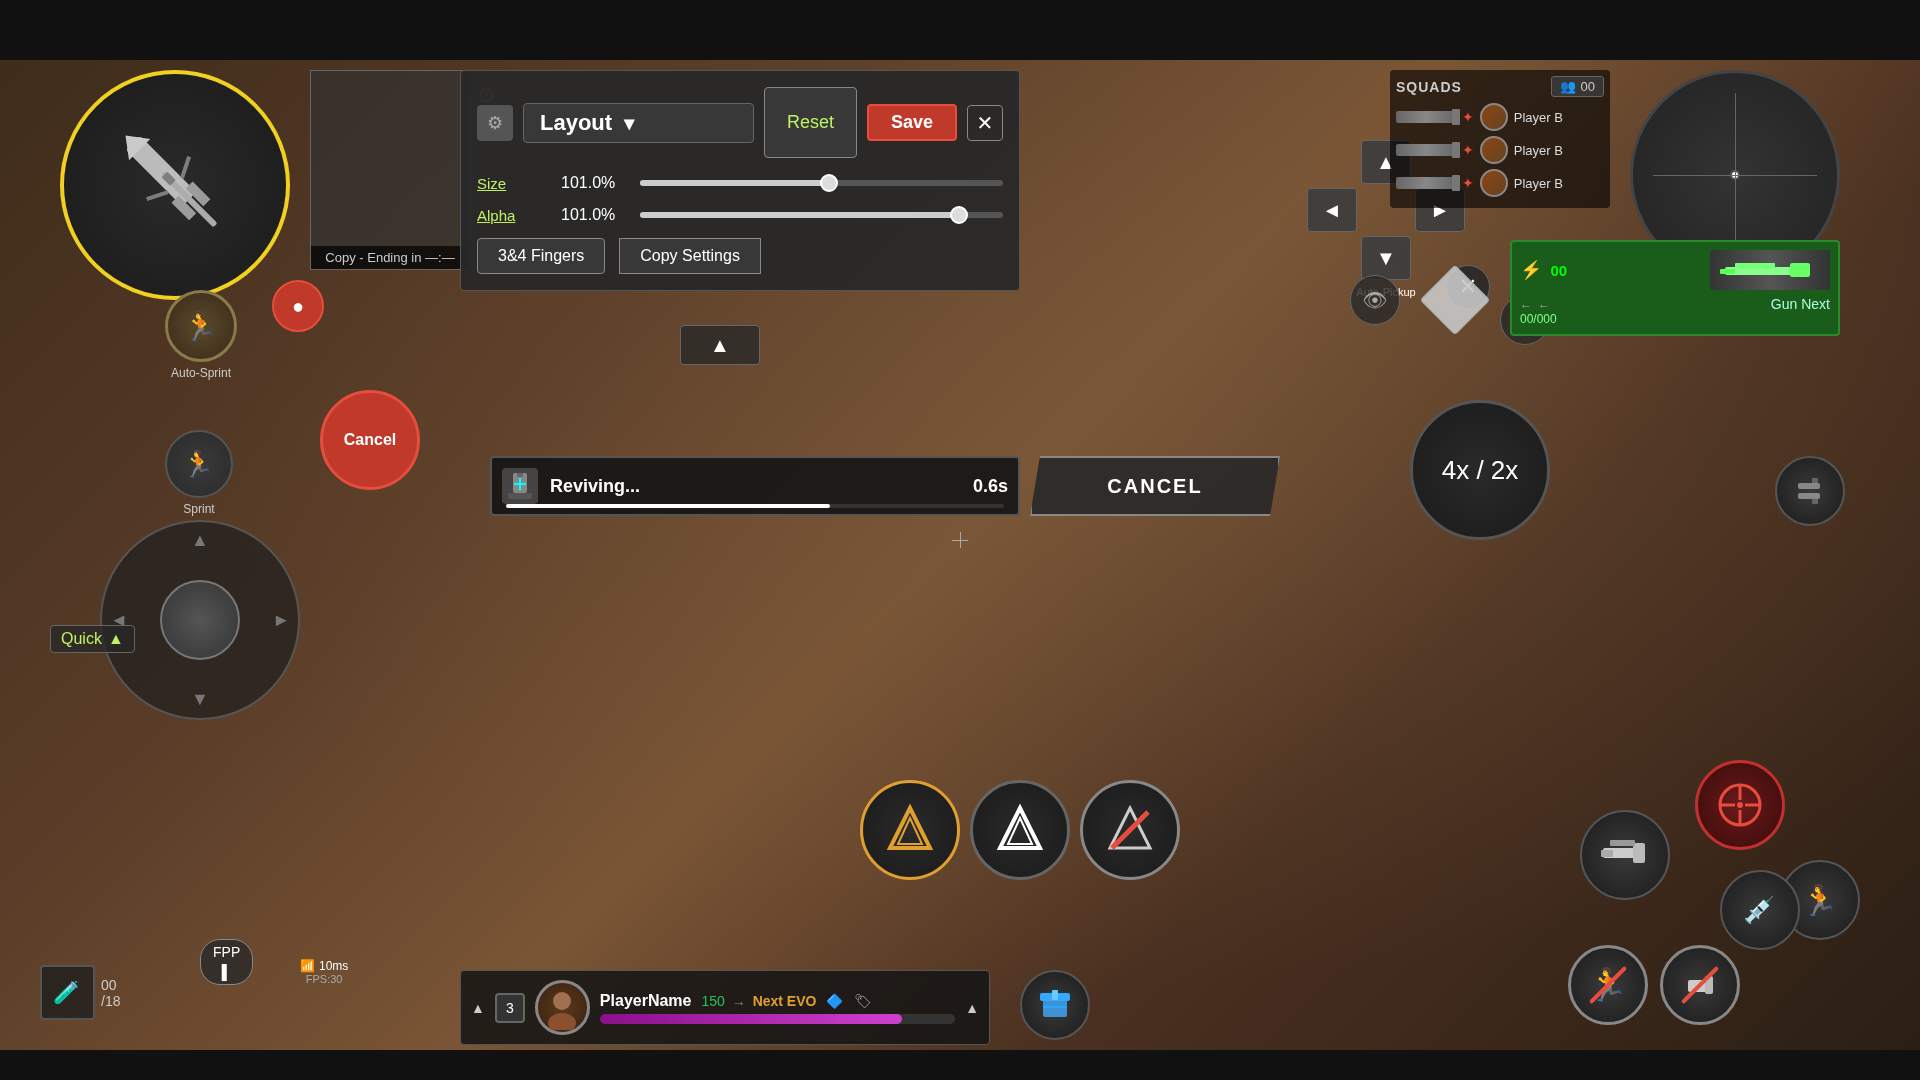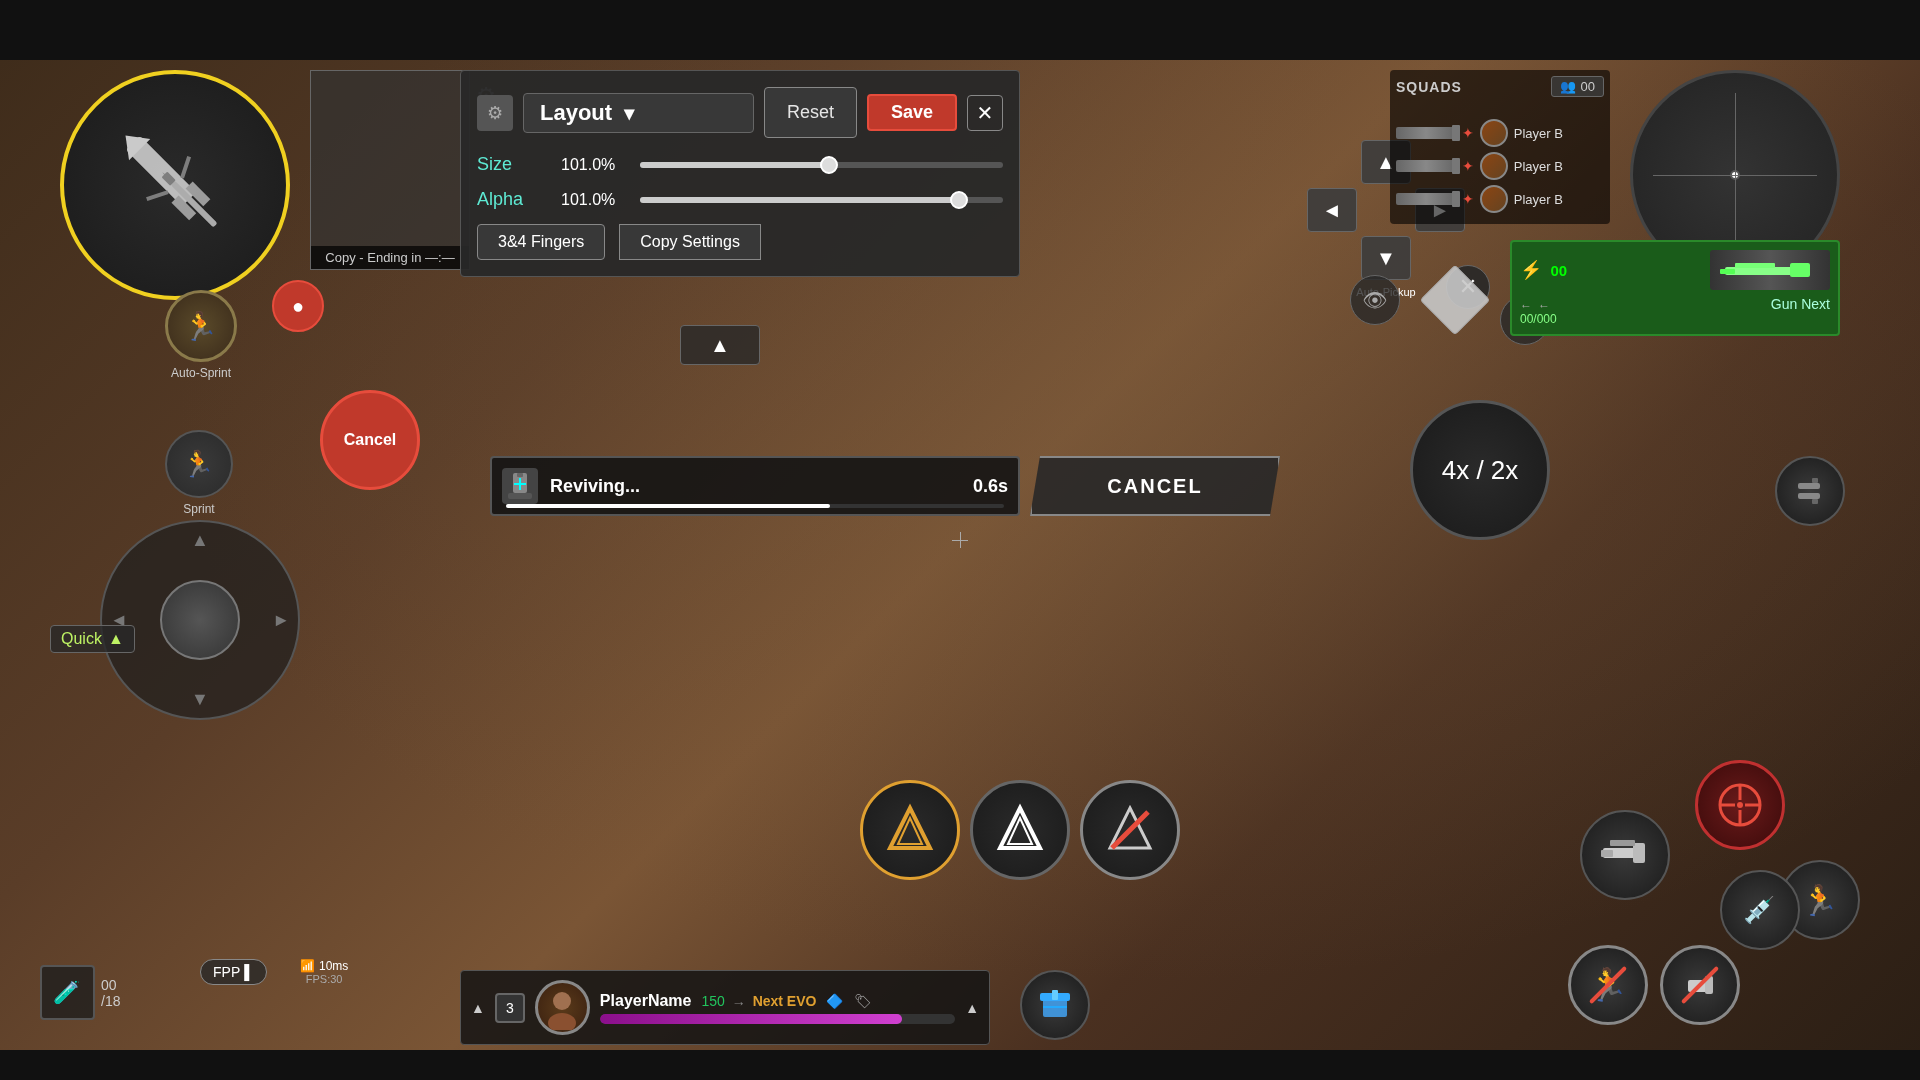--- a/index.html
+++ b/index.html
@@ -88,22 +88,22 @@
     }
 
     .layout-dropdown .chevron {
       font-size: 20px;
       color: #fff;
     }
 
     .btn-reset {
       background: rgba(60,60,60,0.8);
       border: 1px solid #888;
-      color: #e5e5e5;
-      padding: 14px 22px;
+      color: #bef264;
+      padding: 24px 22px;
       font-size: 18px;
       border-radius: 4px;
       cursor: pointer;
     }
 
     .btn-save {
       background: #c0392b;
       border: 2px solid #e74c3c;
       color: #fff;
       padding: 6px 22px;
@@ -128,24 +128,25 @@
     }
 
     .slider-row {
       display: flex;
       align-items: center;
       gap: 14px;
       margin-bottom: 14px;
     }
 
     .slider-label {
-      color: #5eead4;
-      font-size: 18px;
+      color: #bef264;
+      font-size: 15px;
       width: 70px;
       flex-shrink: 0;
+      text-decoration: underline;
     }
 
     .slider-value {
       color: #fff;
       font-size: 16px;
       min-width: 65px;
     }
 
     .slider-track {
       flex: 1;
@@ -347,21 +348,21 @@
       width: 220px;
       background: rgba(0,0,0,0.6);
       border-radius: 4px;
       padding: 6px;
     }
 
     .squads-header {
       display: flex;
       align-items: center;
       justify-content: space-between;
-      margin-bottom: 22px;
+      margin-bottom: 6px;
     }
 
     .squads-title {
       color: #ccc;
       font-size: 14px;
       font-weight: bold;
       letter-spacing: 1px;
     }
 
     .squads-count {
@@ -651,20 +652,21 @@
       background: rgba(40,40,40,0.8);
       border: 1px solid #888;
       border-radius: 20px;
       padding: 4px 12px;
       color: #fff;
       font-size: 14px;
       cursor: pointer;
       display: flex;
       align-items: center;
       gap: 4px;
+      flex-direction: column;
     }
 
     
     .fps-display {
       position: absolute;
       bottom: 95px;
       left: 300px;
       display: flex;
       flex-direction: column;
       align-items: center;

